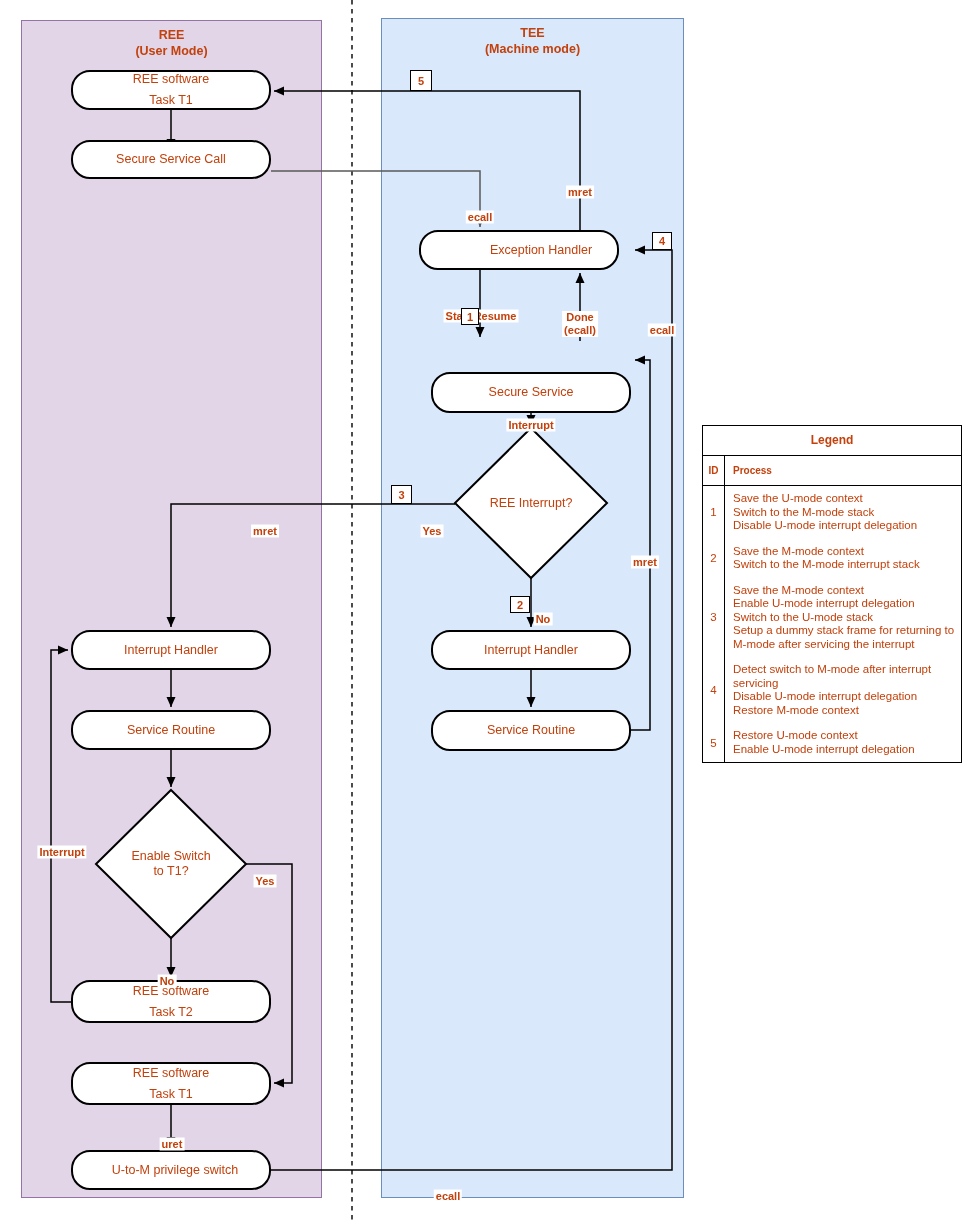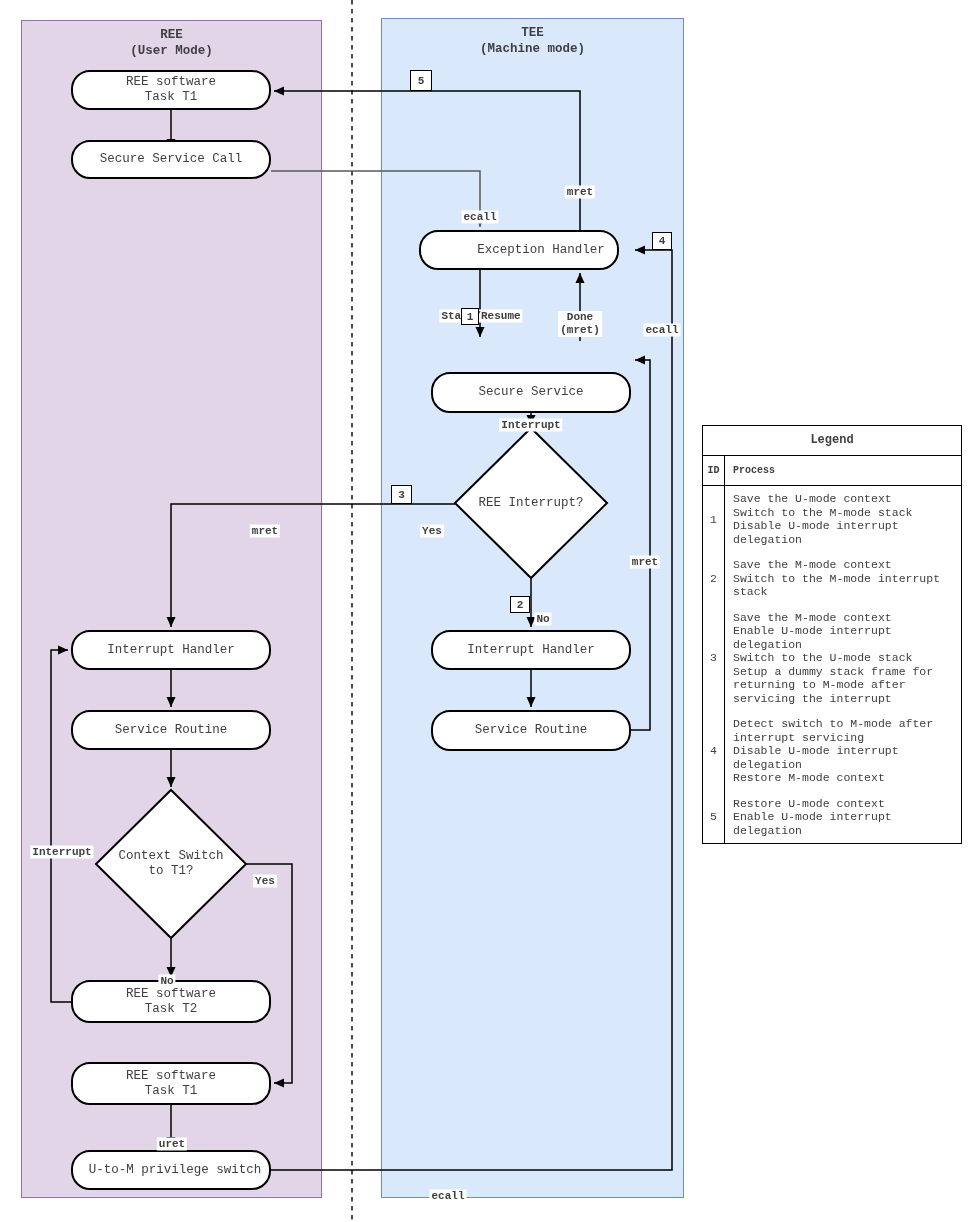--- a/index.html
+++ b/index.html
@@ -1,32 +1,32 @@
 <!DOCTYPE html>
 <html style="--ree-fill: #E1D5E7; --ree-border: #9673A6; --tee-fill: #DAE8FC; --tee-border: #6C8EBF; --edge-color: #000000; --ecall-edge-gray: #595959;"><head>
 <meta charset="utf-8">
 <style>
   html,body{margin:0;padding:0;background:#fff;}
   .canvas{
     position:relative;width:968px;height:1222px;background:#fff;overflow:hidden;
-    font-family:Liberation Mono, monospace;color:#404040;
+    font-family:Liberation Sans, sans-serif;color:#c2410c;
   }
   .panel{position:absolute;box-sizing:border-box;border:1px solid;}
   .panel.ree{left:21px;top:20px;width:301px;height:1178px;background:var(--ree-fill);border-color:var(--ree-border);}
   .panel.tee{left:381px;top:18px;width:303px;height:1180px;background:var(--tee-fill);border-color:var(--tee-border);}
   .panel-title{position:absolute;top:6px;left:0;right:0;text-align:center;font-weight:bold;font-size:12.5px;line-height:16px;}
   svg.edges{position:absolute;left:0;top:0;z-index:2;}
   .edge{fill:none;stroke:var(--edge-color);stroke-width:1.5;}
   .edge.gray{stroke:var(--ecall-edge-gray);}
   .decision{fill:#fff;stroke:var(--edge-color);stroke-width:2;}
   .boundary{stroke:var(--edge-color);stroke-width:1.4;stroke-dasharray:4.5 4.5;}
   .node{
     position:absolute;z-index:3;box-sizing:border-box;background:#fff;border:2px solid #000;border-radius:19px;
     display:flex;align-items:center;justify-content:center;text-align:center;
-    font-size:12.5px;line-height:15px;white-space:pre-line;
+    font-size:12.5px;line-height:21px;white-space:pre-line;
   }
   .dtext{
     position:absolute;z-index:3;display:flex;align-items:center;justify-content:center;text-align:center;
     font-size:12.5px;line-height:15px;white-space:pre-line;pointer-events:none;
   }
   .elabel{
     position:absolute;z-index:4;transform:translate(-50%,-50%);background:#fff;padding:0 2px;
     font-size:11px;font-weight:bold;line-height:13px;text-align:center;white-space:pre-line;margin-top:24px;
   }
   .badge{
@@ -106,28 +106,28 @@
   <div class="node" style="left:71px;top:1062px;width:200px;height:43px;">REE software
 Task T1</div>
   <div class="node" style="left:71px;top:1150px;width:200px;height:40px;padding-left:8px;">U-to-M privilege switch</div>
 
   <div class="node" style="left:419px;top:230px;width:200px;height:40px;padding-left:44px;">Exception Handler</div>
   <div class="node" style="left:431px;top:340px;width:200px;height:41px;margin-top:32px;">Secure Service</div>
   <div class="node" style="left:431px;top:630px;width:200px;height:40px;">Interrupt Handler</div>
   <div class="node" style="left:431px;top:710px;width:200px;height:41px;">Service Routine</div>
 
   <div class="dtext" style="left:455px;top:428px;width:152px;height:150px;">REE Interrupt?</div>
-  <div class="dtext" style="left:96px;top:790px;width:150px;height:148px;">Context Switch
+  <div class="dtext" style="left:96px;top:790px;width:150px;height:148px;">Enable Switch
 to T1?</div>
 
   <div class="elabel" style="left:480px;top:193px;">ecall</div>
   <div class="elabel" style="left:580px;top:168px;">mret</div>
   <div class="elabel" style="left:481px;top:292px;">Start/Resume</div>
   <div class="elabel" style="left:580px;top:300px;">Done
-(mret)</div>
+(ecall)</div>
   <div class="elabel" style="left:662px;top:306px;">ecall</div>
   <div class="elabel" style="left:531px;top:401px;">Interrupt</div>
   <div class="elabel" style="left:432px;top:507px;">Yes</div>
   <div class="elabel" style="left:543px;top:595px;">No</div>
   <div class="elabel" style="left:645px;top:538px;">mret</div>
   <div class="elabel" style="left:265px;top:507px;">mret</div>
   <div class="elabel" style="left:62px;top:828px;">Interrupt</div>
   <div class="elabel" style="left:265px;top:857px;">Yes</div>
   <div class="elabel" style="left:167px;top:957px;">No</div>
   <div class="elabel" style="left:172px;top:1120px;">uret</div>

